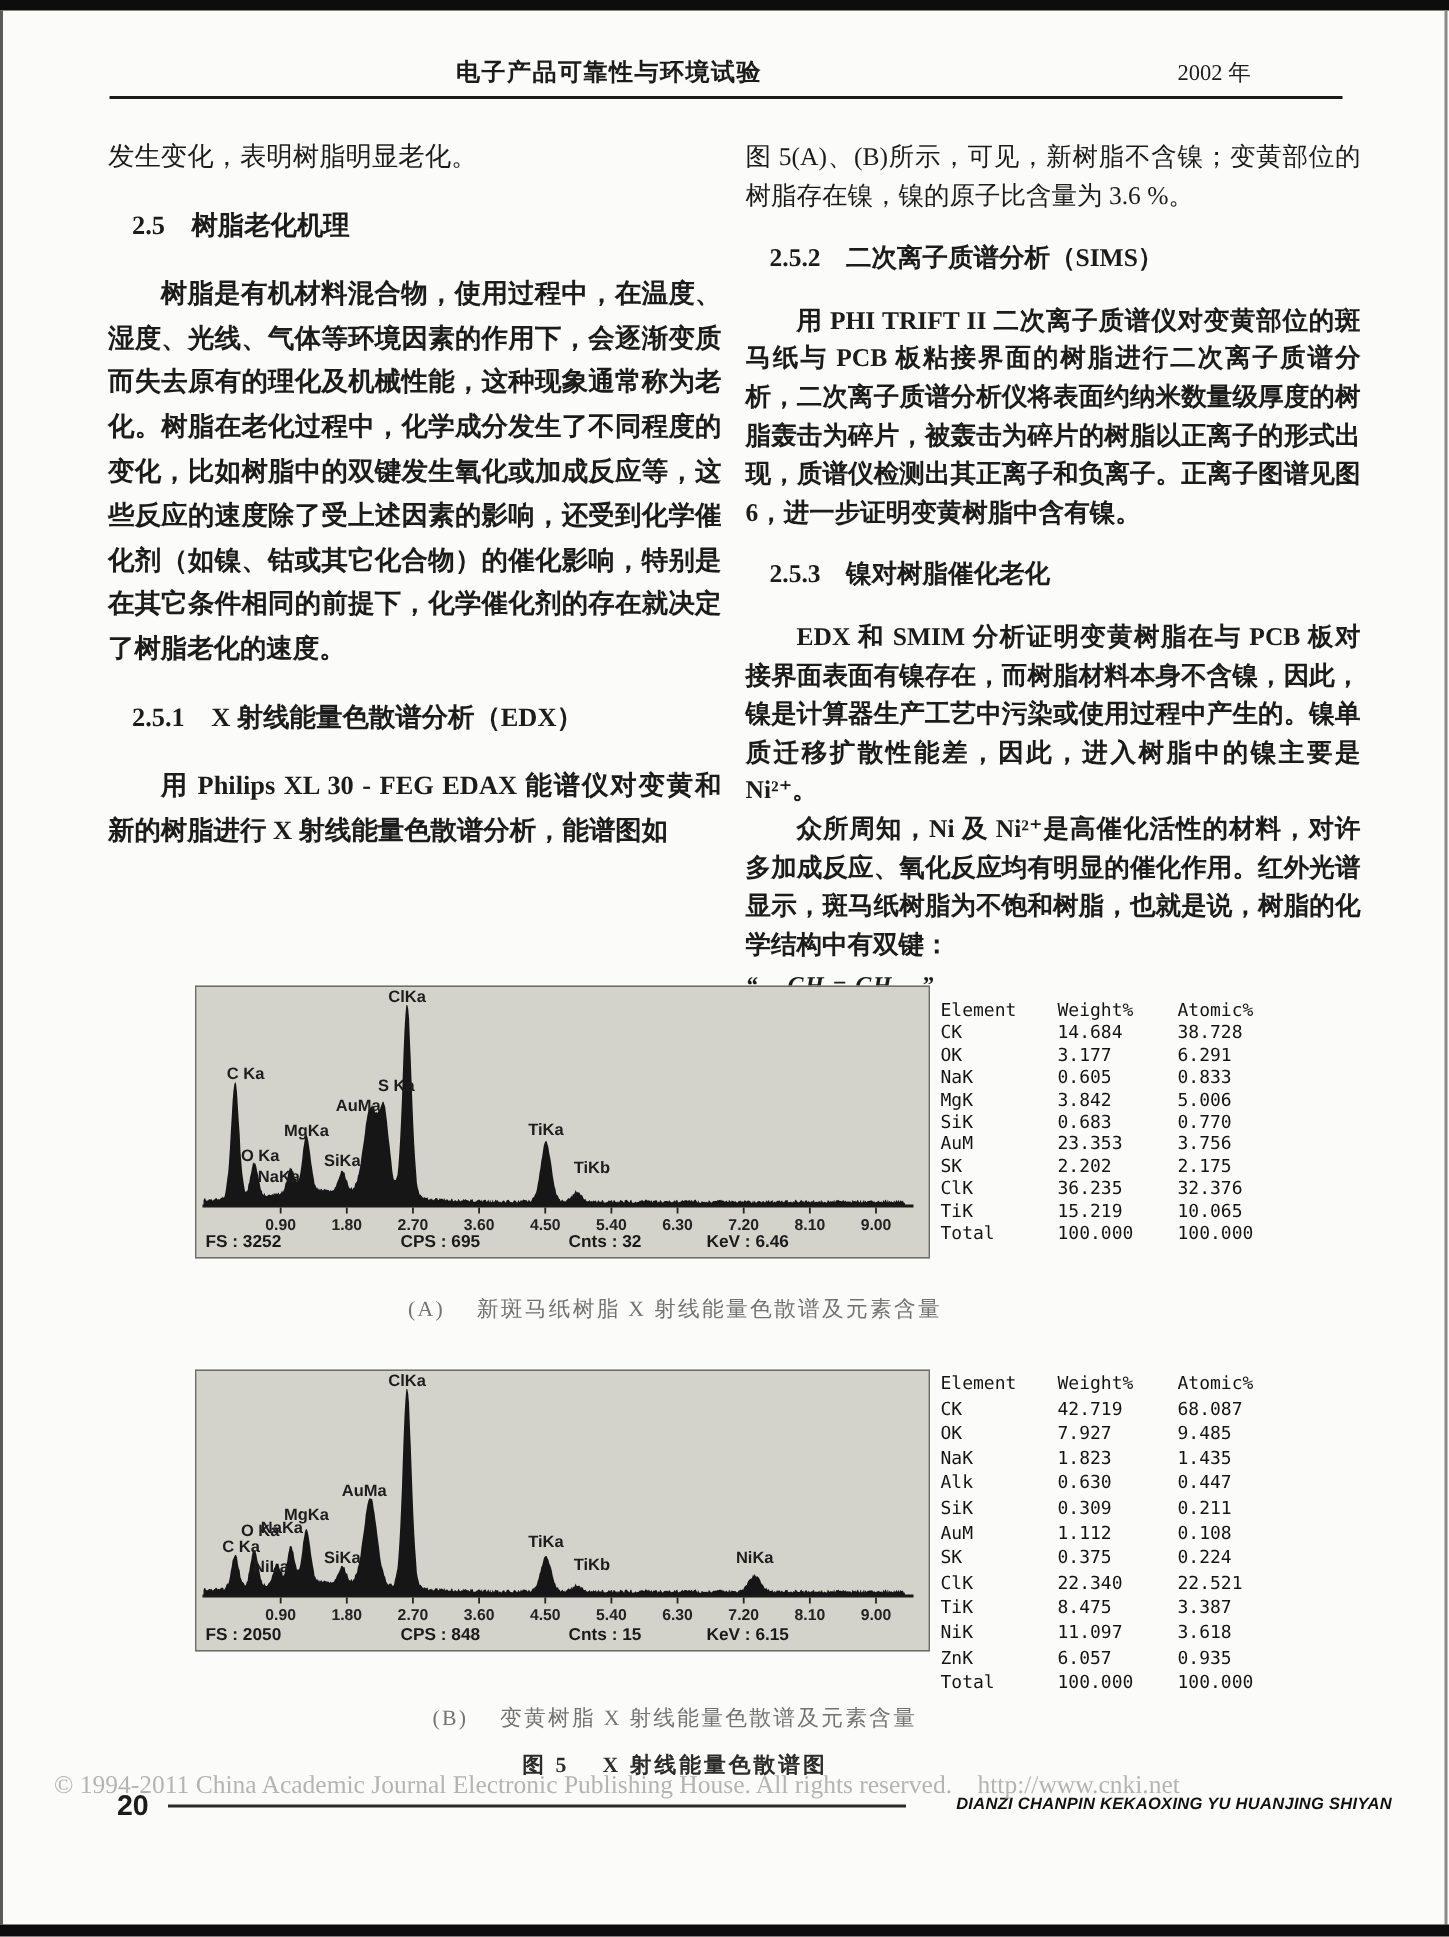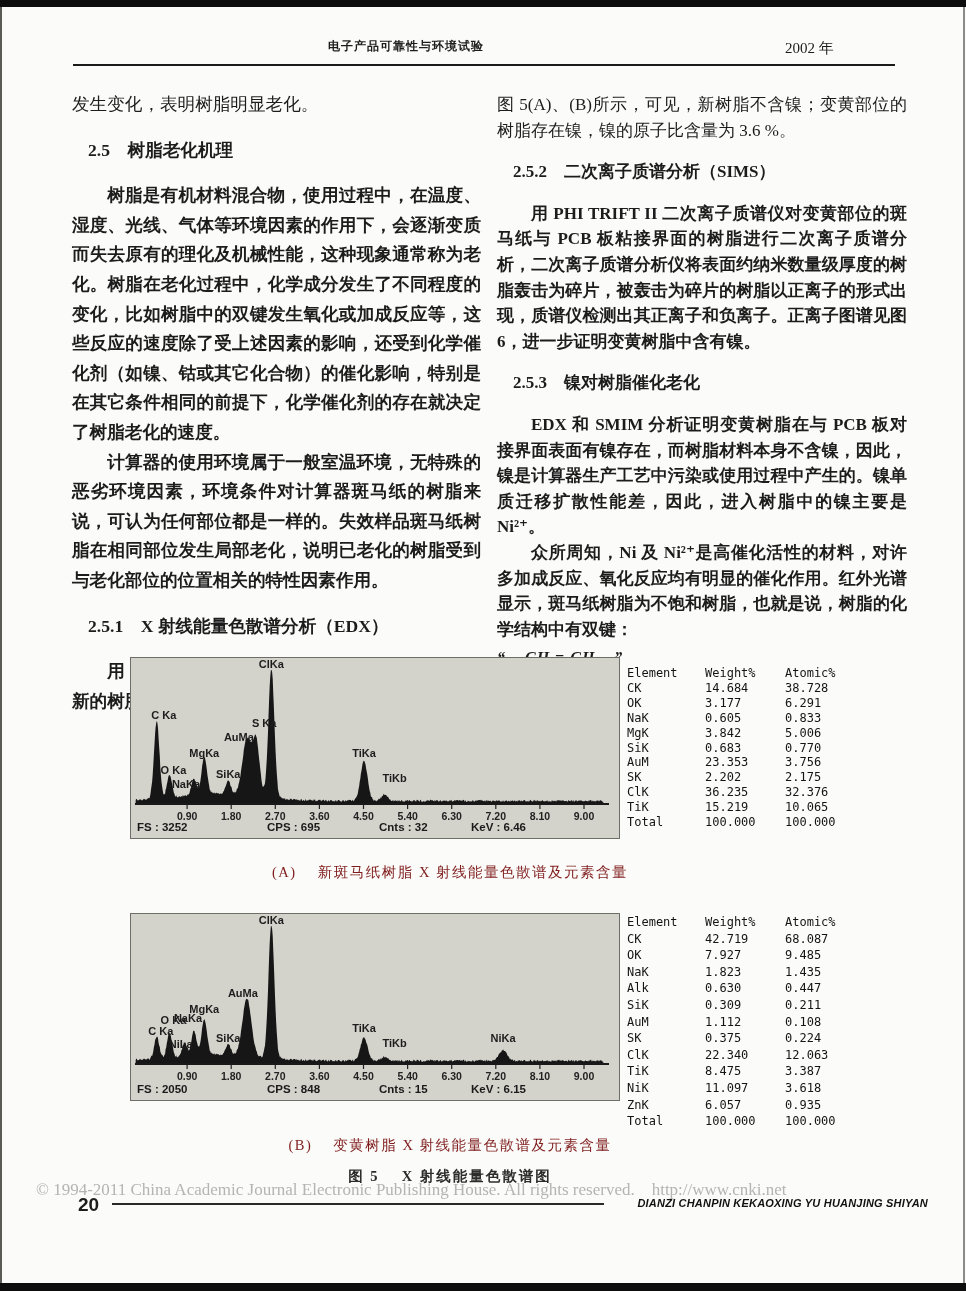--- a/index.html
+++ b/index.html
@@ -7,21 +7,21 @@
   .page{position:relative;width:966px;height:1291px;background:#fbfbf9;
         font-family:"Liberation Serif","DejaVu Serif",serif;color:#1c1c1c;}
   .bar{position:absolute;left:0;width:966px;background:#0d0d0d;}
   .bar.top{top:0;height:7px;}
   .bar.bottom{top:1283px;height:8px;}
   .edge{position:absolute;top:7px;height:1276px;width:2px;background:#5a5a56;}
   .edge.left{left:0;}
   .edge.right{left:963px;background:#8a8a86;}
 
   .journal-title{position:absolute;top:38px;left:0;width:812px;text-align:center;
-      font-weight:bold;font-size:12px;letter-spacing:1px;}
+      font-weight:bold;font-size:16px;letter-spacing:1px;}
   .year{position:absolute;top:39px;left:785px;font-size:15px;}
   .head-rule{position:absolute;top:64px;left:73px;width:822px;border-top:2px solid #1a1a1a;}
 
   .col{position:absolute;text-align:justify;}
   .col p{margin:0;}
   .col h3{margin:16px;font-size:inherit;font-weight:bold;}
   .left-col{left:72px;top:90px;width:409px;font-size:17.6px;line-height:29.6px;}
   .right-col{left:497px;top:92px;width:410px;font-size:17px;line-height:25.6px;}
   .indent{text-indent:2em;font-weight:bold;}
   .formula{text-align:left;font-weight:bold;font-style:italic;font-size:16px;
@@ -37,21 +37,21 @@
   .sline{font-family:"Liberation Sans",sans-serif;font-weight:bold;font-size:11.5px;fill:#1a1a1a;}
 
   .etable{position:absolute;left:627px;width:285px;
       font-family:"DejaVu Sans Mono","Liberation Mono",monospace;color:#141414;}
   .etable-a{top:666px;font-size:12px;line-height:14.9px;}
   .etable-b{top:914px;font-size:12px;line-height:16.6px;}
   .trow{display:grid;grid-template-columns:78px 80px 86px;}
   .trow span:nth-child(2),.trow span:nth-child(3){text-align:left;}
 
   .fig-caption{position:absolute;left:0;width:900px;text-align:center;
-      font-size:14.5px;color:#7f1d1d;letter-spacing:1.5px;}
+      font-size:14.5px;color:#737373;letter-spacing:1.5px;}
   .cap-a{top:863px;}
   .cap-b{top:1136px;}
   .cap-fig{top:1167px;font-weight:bold;letter-spacing:2px;color:#2c2c2a;}
 
   .page-number{position:absolute;left:78px;top:1194px;font-size:19px;font-weight:bold;
       font-family:"Liberation Sans",sans-serif;}
   .foot-rule{position:absolute;left:112px;top:1203px;width:492px;border-top:2px solid #2a2a2a;}
   .foot-journal{position:absolute;left:628px;top:1197px;width:300px;text-align:right;
       font-family:"Liberation Sans",sans-serif;font-weight:bold;font-style:italic;
       font-size:11px;letter-spacing:0.2px;color:#111;}
@@ -67,21 +67,20 @@
   <div class="edge right"></div>
 
   <div class="journal-title">电子产品可靠性与环境试验</div>
   <div class="year">2002 年</div>
   <div class="head-rule"></div>
 
   <section class="col left-col">
     <p>发生变化，表明树脂明显老化。</p>
     <h3>2.5　树脂老化机理</h3>
     <p class="indent">树脂是有机材料混合物，使用过程中，在温度、湿度、光线、气体等环境因素的作用下，会逐渐变质而失去原有的理化及机械性能，这种现象通常称为老化。树脂在老化过程中，化学成分发生了不同程度的变化，比如树脂中的双键发生氧化或加成反应等，这些反应的速度除了受上述因素的影响，还受到化学催化剂（如镍、钴或其它化合物）的催化影响，特别是在其它条件相同的前提下，化学催化剂的存在就决定了树脂老化的速度。</p>
-    <p class="indent">计算器的使用环境属于一般室温环境，无特殊的恶劣环境因素，环境条件对计算器斑马纸的树脂来说，可认为任何部位都是一样的。失效样品斑马纸树脂在相同部位发生局部老化，说明已老化的树脂受到与老化部位的位置相关的特性因素作用。</p>
     <h3>2.5.1　X 射线能量色散谱分析（EDX）</h3>
     <p class="indent">用 Philips XL 30 - FEG EDAX 能谱仪对变黄和新的树脂进行 X 射线能量色散谱分析，能谱图如</p>
   </section>
 
   <section class="col right-col">
     <p>图 5(A)、(B)所示，可见，新树脂不含镍；变黄部位的树脂存在镍，镍的原子比含量为 3.6 %。</p>
     <h3>2.5.2　二次离子质谱分析（SIMS）</h3>
     <p class="indent">用 PHI TRIFT II 二次离子质谱仪对变黄部位的斑马纸与 PCB 板粘接界面的树脂进行二次离子质谱分析，二次离子质谱分析仪将表面约纳米数量级厚度的树脂轰击为碎片，被轰击为碎片的树脂以正离子的形式出现，质谱仪检测出其正离子和负离子。正离子图谱见图 6，进一步证明变黄树脂中含有镍。</p>
     <h3>2.5.3　镍对树脂催化老化</h3>
     <p class="indent">EDX 和 SMIM 分析证明变黄树脂在与 PCB 板对接界面表面有镍存在，而树脂材料本身不含镍，因此，镍是计算器生产工艺中污染或使用过程中产生的。镍单质迁移扩散性能差，因此，进入树脂中的镍主要是 Ni²⁺。</p>
@@ -268,21 +267,21 @@
         <span>0.108</span>
       </div>
       <div class="trow">
         <span>SK</span>
         <span>0.375</span>
         <span>0.224</span>
       </div>
       <div class="trow">
         <span>ClK</span>
         <span>22.340</span>
-        <span>12.063</span>
+        <span>22.521</span>
       </div>
       <div class="trow">
         <span>TiK</span>
         <span>8.475</span>
         <span>3.387</span>
       </div>
       <div class="trow">
         <span>NiK</span>
         <span>11.097</span>
         <span>3.618</span>

